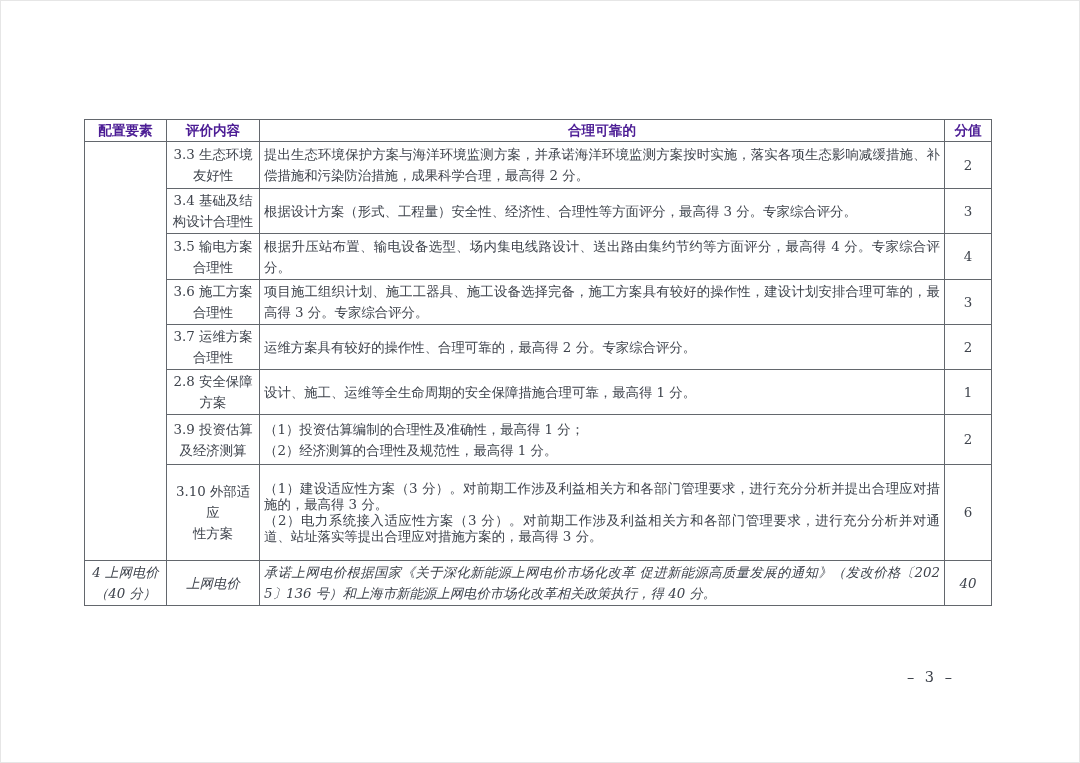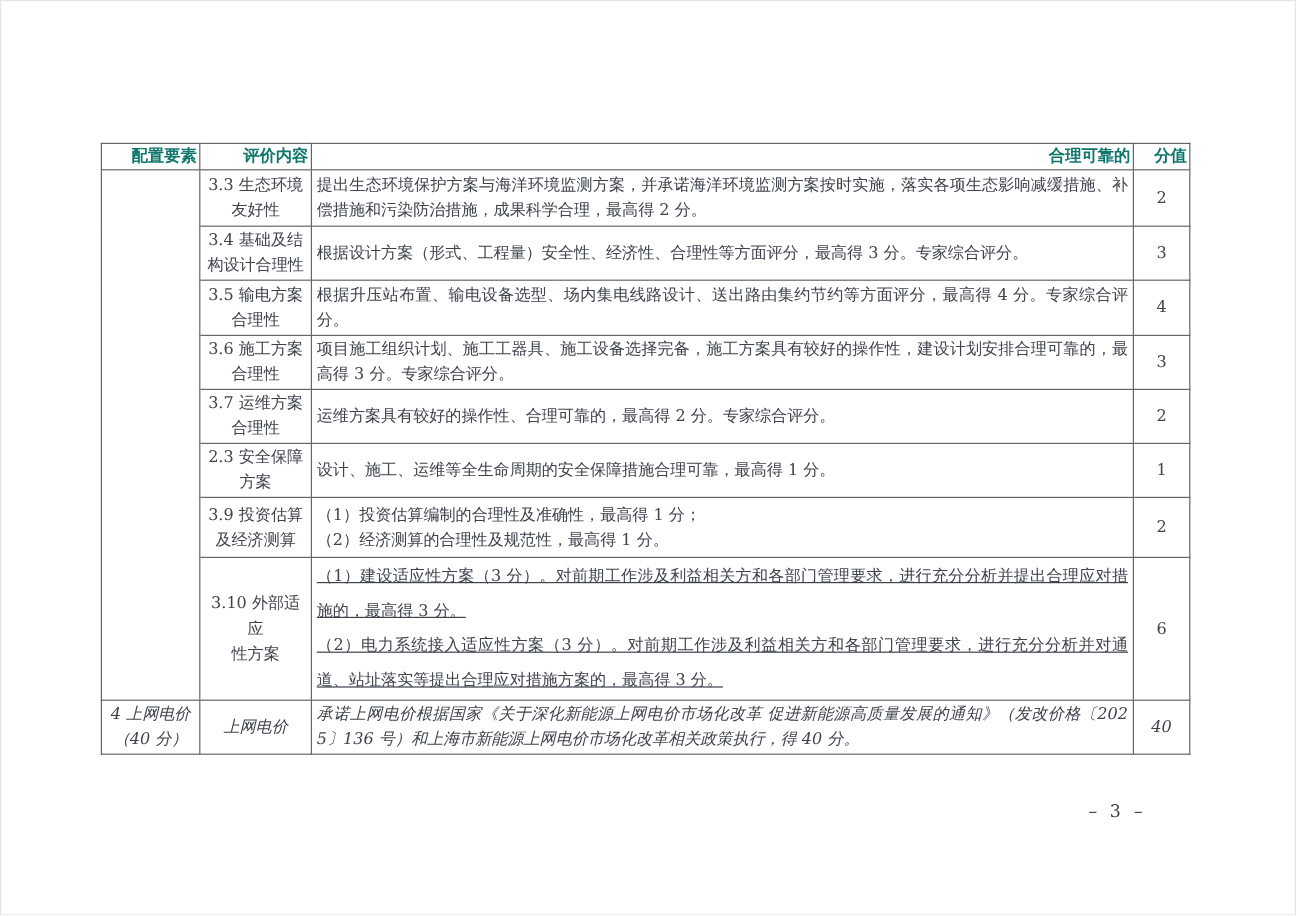--- a/index.html
+++ b/index.html
@@ -24,24 +24,24 @@
     border:1px solid #63676d;
     font-size:13.4px;
     line-height:21px;
     vertical-align:middle;
     padding:1px 4px;
     box-sizing:border-box;
     word-break:break-all;
   }
   table.scoring th{
     font-weight:bold;
-    text-align:right;
+    text-align:center;
     height:22px;
     padding:0 2px;
-    color:#0f766e;
+    color:#4c1d95;
     font-size:13.6px;
   }
   td.content-cell{
     text-align:center;
     white-space:pre-line;
   }
   td.element-cell{
     text-align:center;
     white-space:pre-line;
   }
@@ -55,21 +55,21 @@
     font-size:14px;
   }
   tr.h-33{height:47px;padding-left:13px;}
   tr.h-34{height:45px;}
   tr.h-35{height:46px;}
   tr.h-36{height:44px;}
   tr.h-37{height:41px;padding-left:32px;}
   tr.h-38{height:40px;}
   tr.h-39{height:50px;}
   tr.h-310{height:96px;}
-  tr.h-310 td.criteria-cell{line-height:29px;text-decoration:underline;}
+  tr.h-310 td.criteria-cell{line-height:16px;}
   tr.h-4{height:39px;font-style:italic;}
   .page-number{
     position:absolute;
     left:885px;top:668px;
     width:90px;
     text-align:center;
     font-size:14.5px;
     letter-spacing:3px;
     color:#3a3f48;
   }
@@ -120,21 +120,21 @@
         <td class="criteria-cell">项目施工组织计划、施工工器具、施工设备选择完备，施工方案具有较好的操作性，建设计划安排合理可靠的，最高得 3 分。专家综合评分。</td>
         <td class="score-cell">3</td>
       </tr>
       <tr class="h-37">
         <td class="content-cell">3.7 运维方案
 合理性</td>
         <td class="criteria-cell">运维方案具有较好的操作性、合理可靠的，最高得 2 分。专家综合评分。</td>
         <td class="score-cell">2</td>
       </tr>
       <tr class="h-38">
-        <td class="content-cell">2.3 安全保障
+        <td class="content-cell">2.8 安全保障
 方案</td>
         <td class="criteria-cell">设计、施工、运维等全生命周期的安全保障措施合理可靠，最高得 1 分。</td>
         <td class="score-cell">1</td>
       </tr>
       <tr class="h-39">
         <td class="content-cell">3.9 投资估算
 及经济测算</td>
         <td class="criteria-cell">（1）投资估算编制的合理性及准确性，最高得 1 分；
 （2）经济测算的合理性及规范性，最高得 1 分。</td>
         <td class="score-cell">2</td>

